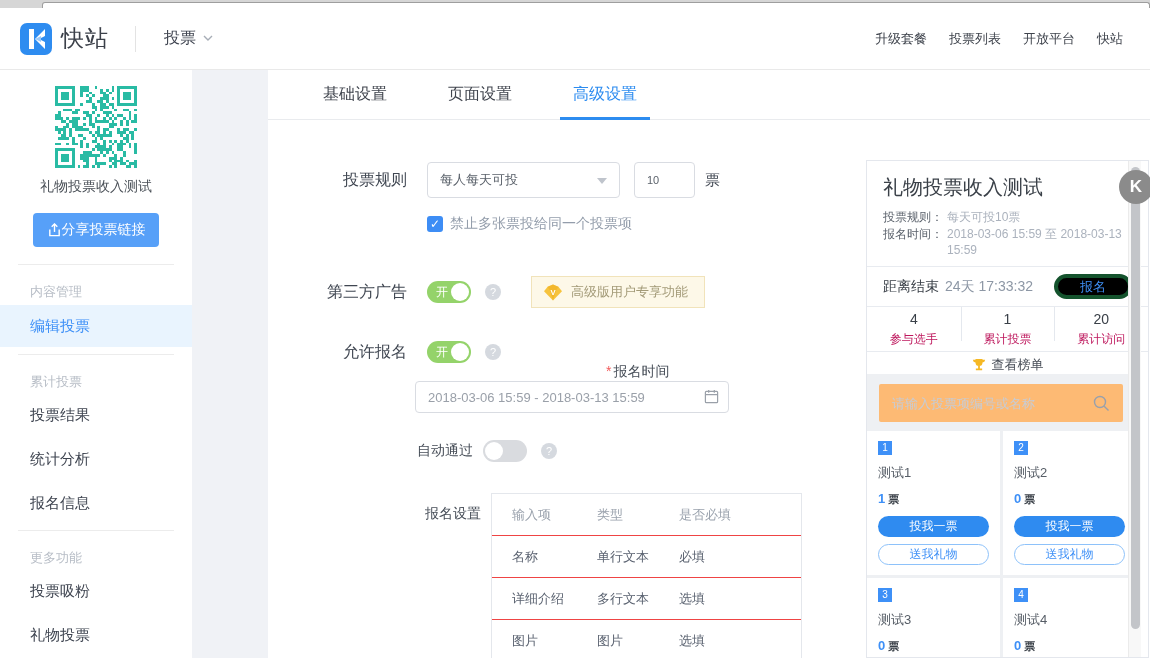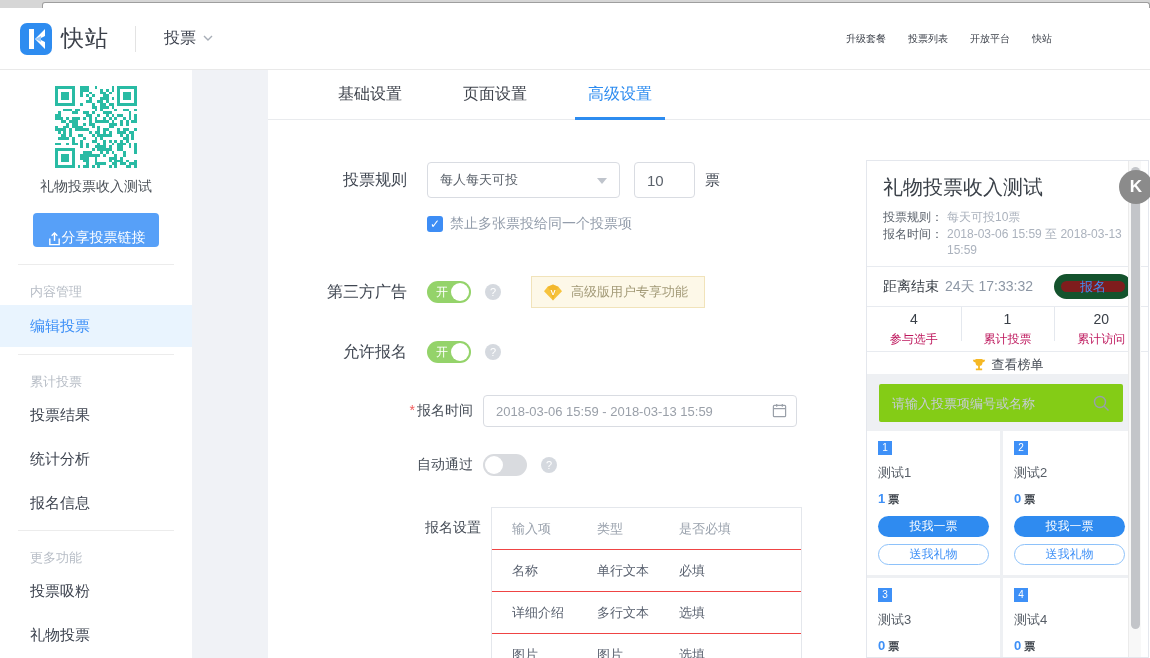--- a/index.html
+++ b/index.html
@@ -12,67 +12,67 @@
   #strip .addr { position:absolute; left:42px; top:2px; right:0; height:6px; background:#fff;
                  border:1px solid #9e9e9e; border-bottom:none; border-radius:3px 3px 0 0; }
 
   
   #header { position:absolute; left:0; top:8px; width:100%; height:62px; background:#fff;
             border-bottom:1px solid #e9e9e9; display:flex; align-items:center; padding-left:20px; }
   .logo { width:32px; height:32px; flex:none; }
   .brand { font-size:23px; color:#3c414a; margin-left:9px; letter-spacing:1px; }
   .hdr-divider { width:1px; height:26px; background:#e3e3e3; margin-left:26px; }
   .module { margin-left:28px; font-size:16px; color:#3f4450; display:flex; align-items:center; gap:7px; cursor:pointer; }
-  .hdr-nav { position:absolute; left:846px; top:0; height:62px; display:flex; align-items:center;
-             gap:22px; font-size:10px; color:#3e434c; white-space:nowrap; }
+  .hdr-nav { position:absolute; left:875px; top:0; height:62px; display:flex; align-items:center;
+             gap:22px; font-size:13px; color:#3e434c; white-space:nowrap; }
   .hdr-nav span { cursor:pointer; }
 
   
   #sidebar { position:absolute; left:0; top:70px; width:192px; height:588px; background:#fff; }
   .qr { display:block; margin:16px auto 0; width:82px; height:82px; }
   .qr-caption { margin-top:10px; text-align:center; font-size:14px; color:#4b5158; }
   .share-btn { margin:17px auto 0; width:126px; height:34px; background:#57a0f8; border-radius:4px;
-               color:#fff; font-size:14px; display:flex; align-items:flex-end; justify-content:center; cursor:pointer; }
+               color:#fff; font-size:14px; display:flex; align-items:center; justify-content:center; cursor:pointer; }
   .side-divider { height:1px; background:#ececec; margin:17px 18px 0; }
   .side-divider.mid { margin-top:7px; }
   .side-title { margin:18px 0 0 30px; font-size:13px; color:#b7bdc6; }
   .side-item { margin-top:4px; height:40px; line-height:40px; padding-left:30px; font-size:15px; color:#3e4450; cursor:pointer; }
   .side-item.active { height:42px; line-height:42px; background:#e9f4fe; color:#3e90f7; }
 
   
   #gutter { position:absolute; left:192px; top:70px; width:76px; height:588px; background:#f0f2f6; }
 
   
   #main { position:absolute; left:268px; top:70px; width:882px; height:588px; background:#fff; }
-  .tabs { height:50px; border-bottom:1px solid #e9ebee; display:flex; padding-left:57px; gap:35px; }
+  .tabs { height:50px; border-bottom:1px solid #e9ebee; display:flex; padding-left:42px; gap:35px; }
   .tab { padding:0 13px; height:50px; line-height:47px; font-size:16px; color:#40454e;
          border-bottom:3px solid transparent; cursor:pointer; }
   .tab.active { color:#2d8cf0; border-bottom-color:#2d8cf0; }
 
   .form { position:absolute; left:0; top:50px; width:598px; }
   .frow { display:flex; align-items:center; }
   .flabel { width:139px; text-align:right; font-size:16px; color:#404752; flex:none; }
   .flabel.sub { width:205px; font-size:14px; color:#474e58; }
   .req { color:#f25a5a; margin-right:2px; }
   .fctrl { margin-left:20px; display:flex; align-items:center; }
   .fctrl.sub { margin-left:10px; }
   .row-rule { margin-top:42px; }
   .row-check { margin-top:17px; margin-left:159px; display:flex; align-items:center; }
   .row-ad { margin-top:43px; }
   .row-signup { margin-top:33px; }
-  .row-date { margin-top:32px; }
+  .row-date { margin-top:0;flex-direction:column; }
   .row-auto { margin-top:27px; }
   .row-table { margin-top:31px; align-items:flex-start; }
   .row-table .flabel { margin-top:12px;margin-left:8px; }
 
   .sel { width:193px; height:36px; border:1px solid #d9dce2; border-radius:4px; display:flex;
          align-items:center; padding:0 12px; font-size:13px; color:#5b626b; background:#fff; cursor:pointer; }
   .caret { margin-left:auto; width:0; height:0; border:5px solid transparent; border-top:6px solid #bfc4cc; transform:translateY(3px); }
   .num { width:61px; height:36px; border:1px solid #d9dce2; border-radius:4px; padding:0 12px;
-         font-size:15px; color:#5b626b; margin-left:14px; }
+         font-size:11px; color:#5b626b; margin-left:14px; }
   .unit { margin-left:10px; font-size:15px; color:#404752; }
 
   .cb { width:16px; height:16px; background:#3d8df5; border-radius:3px; color:#fff; font-size:12px;
         line-height:16px; text-align:center; flex:none; cursor:pointer; }
   .cb::after { content:"✓"; }
   .cb-label { margin-left:7px; font-size:14px; color:#939dab; }
 
   .toggle { width:44px; height:22px; border-radius:11px; background:#94d36a; position:relative;
             display:inline-flex; align-items:center; flex:none; cursor:pointer; }
   .toggle .t-label { color:#fff; font-size:12px; margin-left:9px; }
@@ -105,33 +105,33 @@
   .pv-head { padding:13px 16px 0; }
   .pv-title { font-size:20px; color:#3a4048; }
   .pv-info { margin-top:8px; }
   .pv-info-row { display:flex; font-size:12px; line-height:16px; margin-top:1px; }
   .pv-info-label { color:#5b626c; flex:none; }
   .pv-info-value { color:#abb2bd; margin-left:4px; }
   .pv-countdown { margin-top:8px; border-top:1px solid #e8ebf0; border-bottom:1px solid #e8ebf0;
                   height:41px; display:flex; align-items:center; padding:0 16px; }
   .cd-label { font-size:14px; color:#3a4048; }
   .cd-value { font-size:14px; color:#8d97a5; margin-left:6px; }
-  .cd-btn { margin-left:auto; width:78px; height:25px; border:7px solid #14532d; border-radius:13px;
+  .cd-btn { margin-left:auto; width:78px; height:25px; border:4px solid #14532d; border-radius:13px;
             color:#3e90f7; font-size:13px; display:flex; align-items:center; justify-content:center;
-            background:#7f1d1d; cursor:pointer; }
+            background:#000000; cursor:pointer; }
   .pv-stats { height:44px; display:flex; align-items:center; text-align:center; }
   .stat { flex:1; position:relative; }
   .stat + .stat::before { content:""; position:absolute; left:0; top:-4px; height:34px; width:1px; background:#e4e8ee; }
   .stat-v { font-size:14px; color:#3a4048; }
   .stat-l { font-size:12px; color:#be185d; margin-top:4px; }
   .pv-board { height:26px; border-top:1px solid #e8ebf0; display:flex; align-items:center;
               justify-content:center; gap:6px; font-size:13px; color:#474d57; cursor:pointer; }
   .pv-body { position:absolute; left:0; top:213px; right:8px; bottom:0; background:#eef0f3; }
   .search-wrap { margin:10px 0 0 12px; width:244px; position:relative; }
-  .search-input { width:100%; height:38px; border:none; background:#84cc16; border-radius:2px;
+  .search-input { width:100%; height:38px; border:none; background:#fdba74; border-radius:2px;
                   padding:0 40px 0 13px; font-size:13px; color:#5a6270; }
   .search-input::placeholder { color:#c6ccd6; }
   .search-icon { position:absolute; right:13px; top:10px; }
   .cards { margin-top:9px; display:grid; grid-template-columns:1fr 1fr; gap:3px; width:269px; }
   .card { background:#fff; padding:10px 11px; }
   .card-rank { width:14px; height:14px; background:#3e90f7; color:#fff; font-size:10px;
                line-height:14px; text-align:center; }
   .card-name { margin-top:9px; font-size:13px; color:#565d66; }
   .card-votes { margin-top:7px; }
   .cv-num { font-size:13px; font-weight:bold; color:#3e90f7; }

